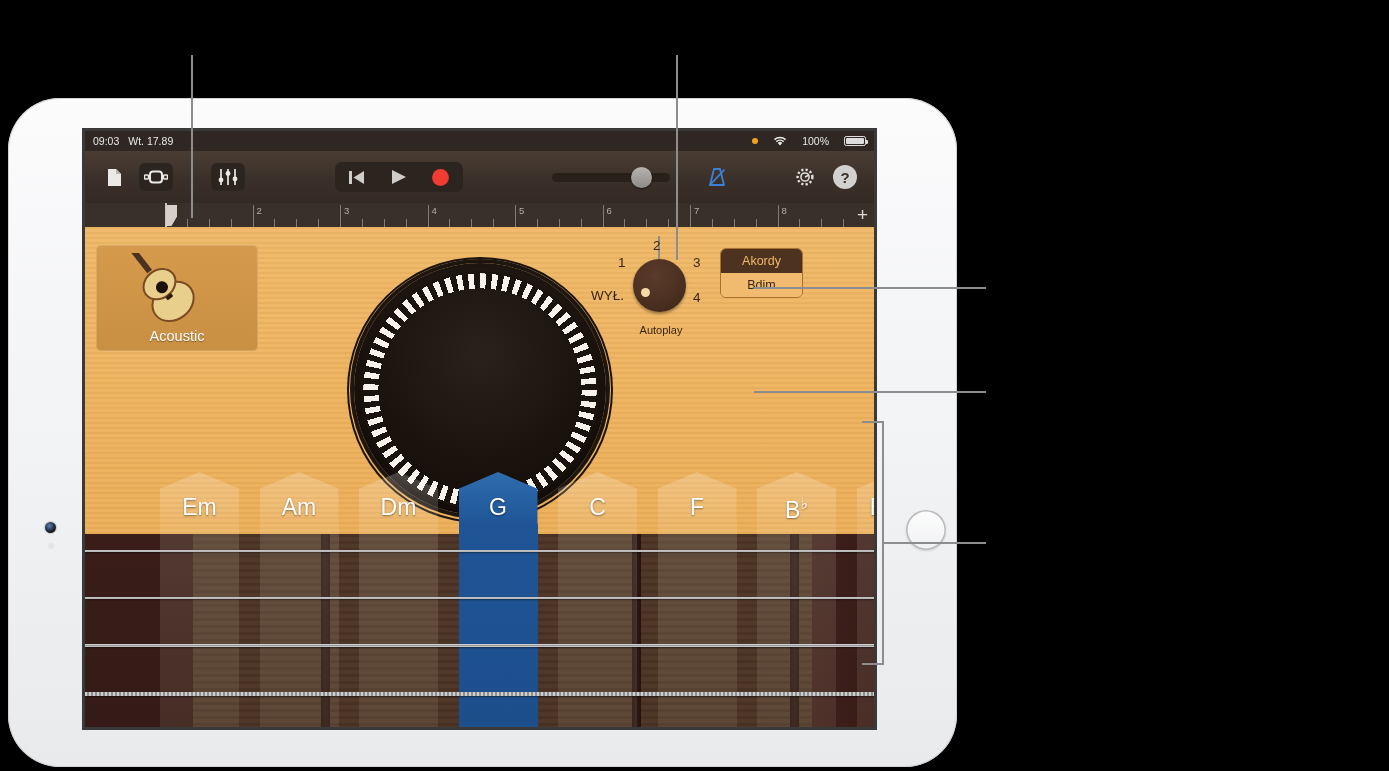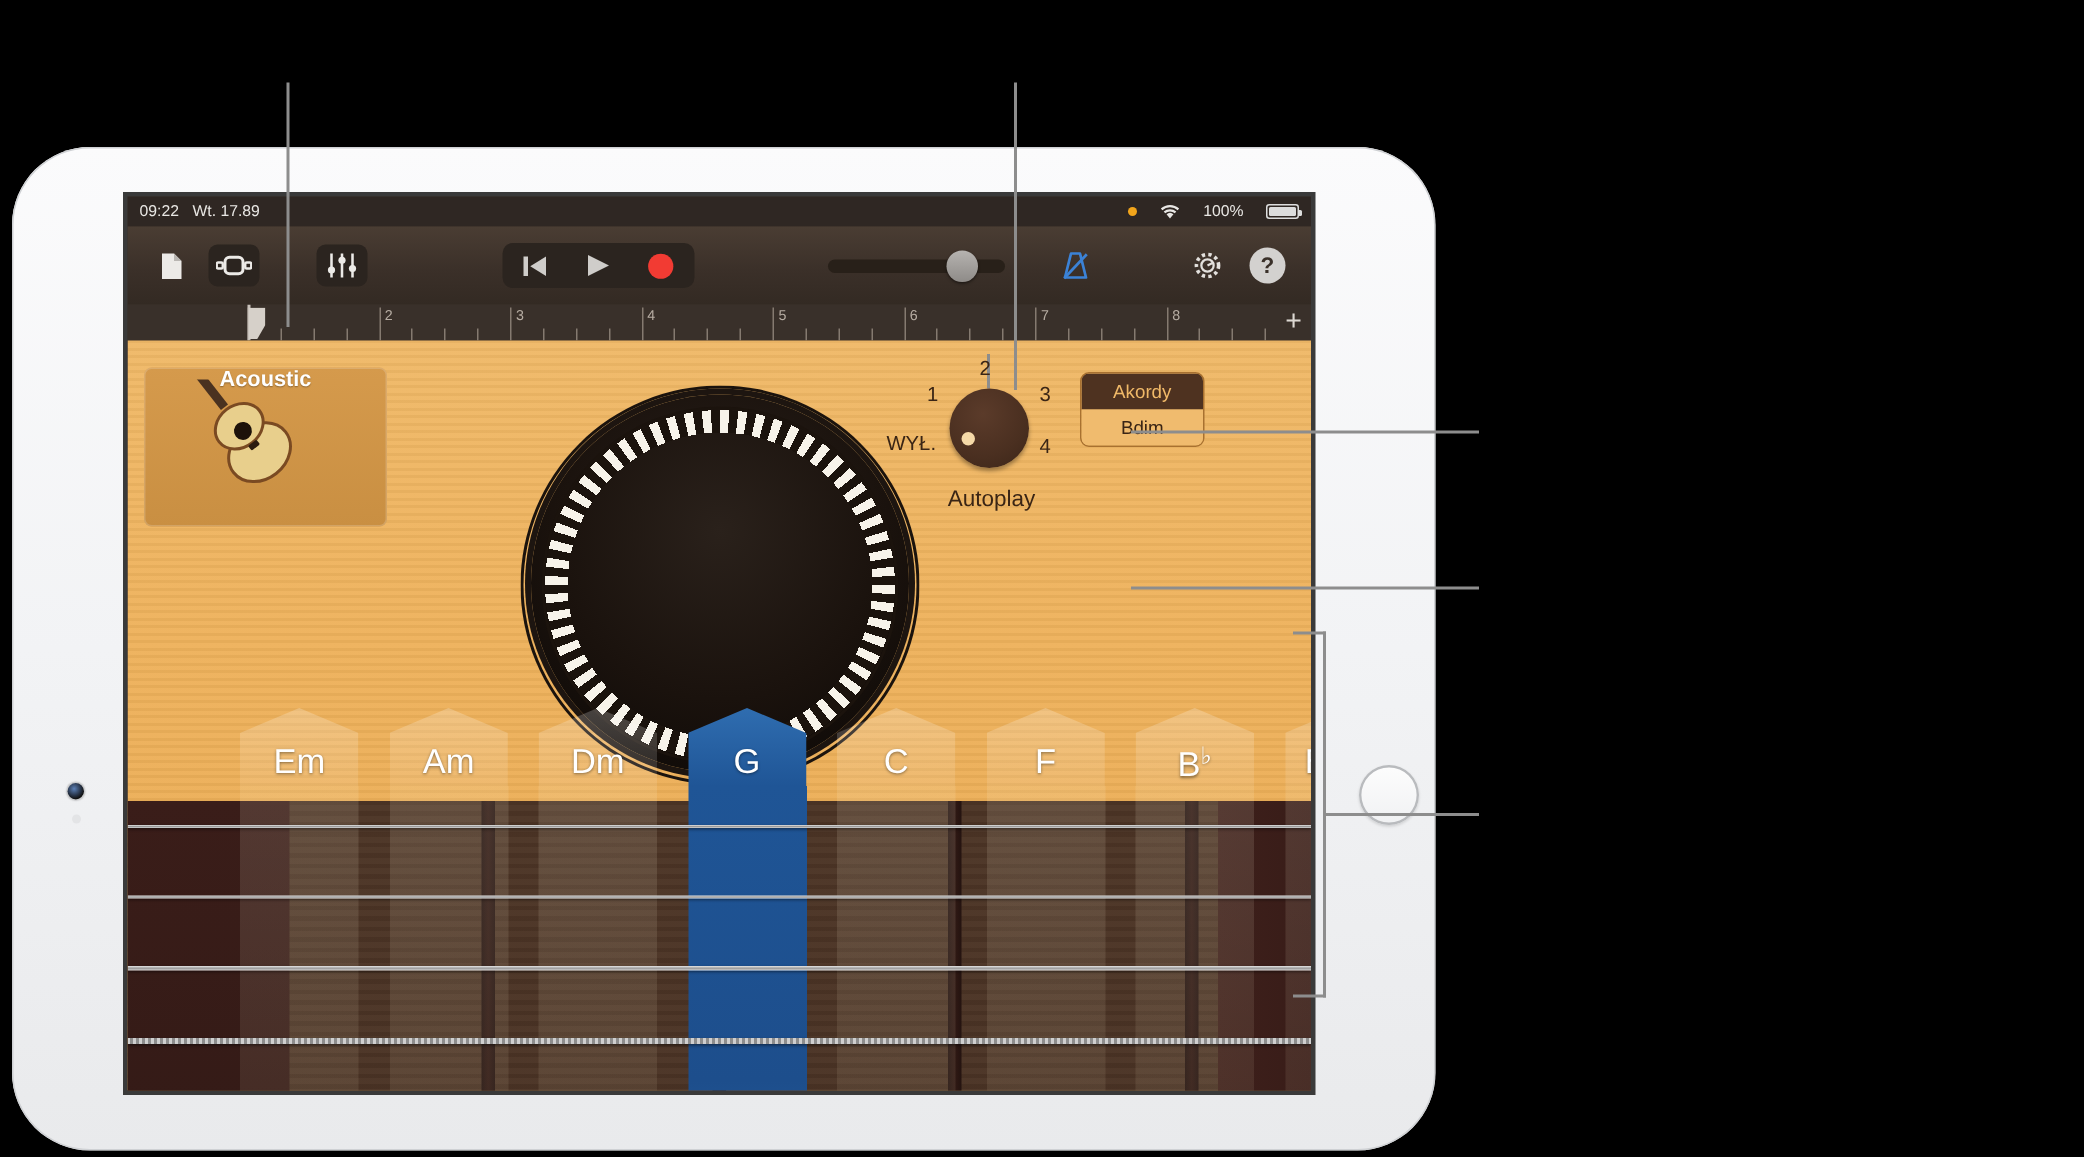--- a/index.html
+++ b/index.html
@@ -167,42 +167,41 @@
     box-shadow:inset 0 0 0 2px #1b130d;
   }
 
   
   .inst-card {
     position:absolute; left:11px; top:18px;
     width:162px; height:106px;
     border-radius:5px;
     background:linear-gradient(180deg,#d59a4c,#c98f42);
     box-shadow:inset 0 0 0 1px rgba(255,255,255,.18);
-    display:flex; flex-direction:column; align-items:center; justify-content:flex-start;
+    display:flex; flex-direction:column; align-items:center; justify-content:flex-end;
     padding-bottom:7px;
-    font-weight:bold;
   }
   .inst-card .label { color:#fff; font-size:14.5px; text-shadow:0 1px 1px rgba(0,0,0,.35); }
   .guitar-icon { position:absolute; left:30px; top:8px; }
 
   
   .autoplay { position:absolute; left:516px; top:9px; width:120px; height:108px; }
   .knob {
     position:absolute; left:32px; top:23px;
     width:53px; height:53px; border-radius:50%;
     background:radial-gradient(circle at 42% 32%, #5b3b2a 0%, #4a2f20 60%, #3b2518 100%);
     box-shadow:0 2px 3px rgba(0,0,0,.35);
   }
   .knob-dot {
     position:absolute; left:8px; top:29px;
     width:9px; height:9px; border-radius:50%;
     background:#f5d9a8;
   }
   .ap-lbl { position:absolute; color:#3a2515; font-size:13.5px; }
-  .ap-title { position:absolute; left:50%; top:88px; transform:translateX(-50%); color:#3a2515; font-size:15px; white-space:nowrap; }
+  .ap-title { position:absolute; left:50%; top:88px; transform:translateX(-50%); color:#3a2515; font-size:11px; white-space:nowrap; }
   .ap-stem { position:absolute; left:57px; top:0; width:2px; height:23px; background:#8d8d8d; }
 
   
   .mode-switch {
     position:absolute; left:635px; top:21px;
     width:83px; height:50px; border-radius:6px;
     overflow:hidden; border:1.4px solid #a87130;
   }
   .mode-opt {
     height:50%; display:flex; align-items:center; justify-content:center;
@@ -282,21 +281,21 @@
 
 <div class="ipad">
   <div class="camera"></div>
   <div class="camera-dot"></div>
   <div class="home-btn"></div>
 
   <div class="ipad-screen">
 
     <div class="statusbar">
       <div class="sb-left">
-        <span>09:22</span>
+        <span>09:03</span>
         <span>Wt. 17.89</span>
       </div>
       <div class="sb-right">
         <span class="sb-dot"></span>
         <span class="wifi">
           <svg width="14" height="11" viewBox="0 0 14 11">
             <path d="M7 9.6 L9.3 6.9 A3.4 3.4 0 0 0 4.7 6.9 Z" fill="#e9e7e4"></path>
             <path d="M1.4 3.6 A8.3 8.3 0 0 1 12.6 3.6" stroke="#e9e7e4" stroke-width="1.5" fill="none"></path>
             <path d="M3.3 5.6 A5.6 5.6 0 0 1 10.7 5.6" stroke="#e9e7e4" stroke-width="1.5" fill="none"></path>
           </svg>

